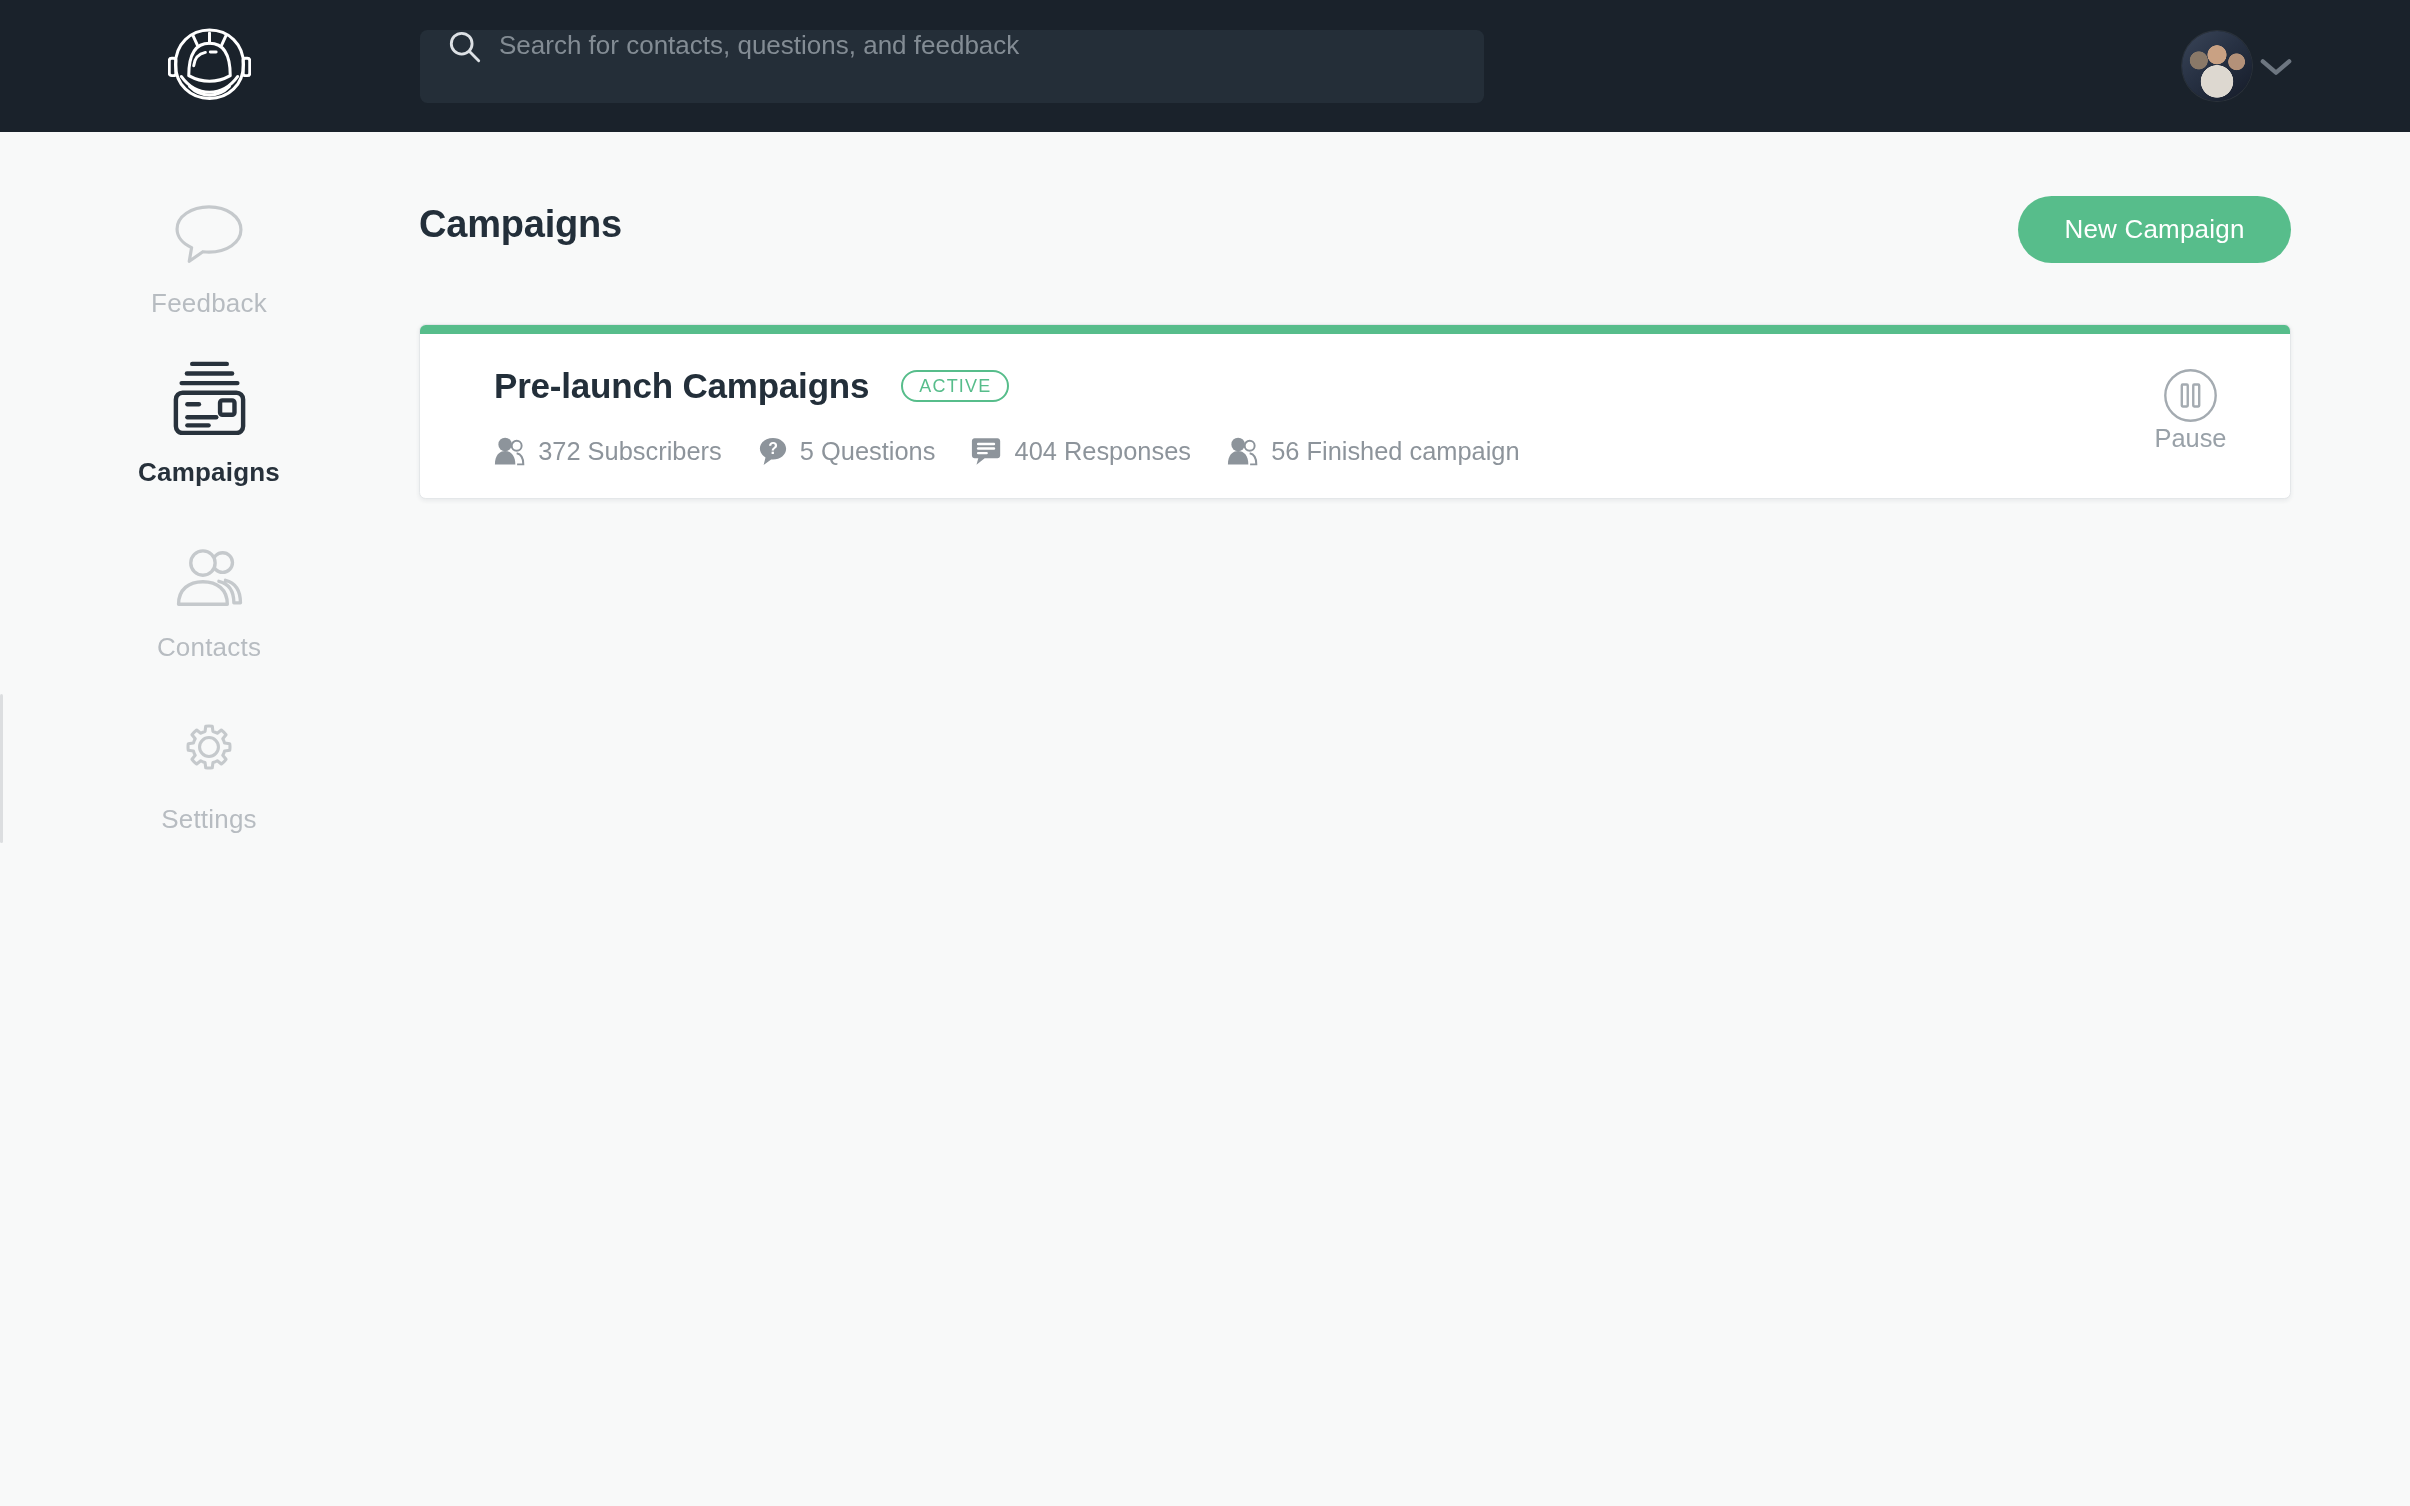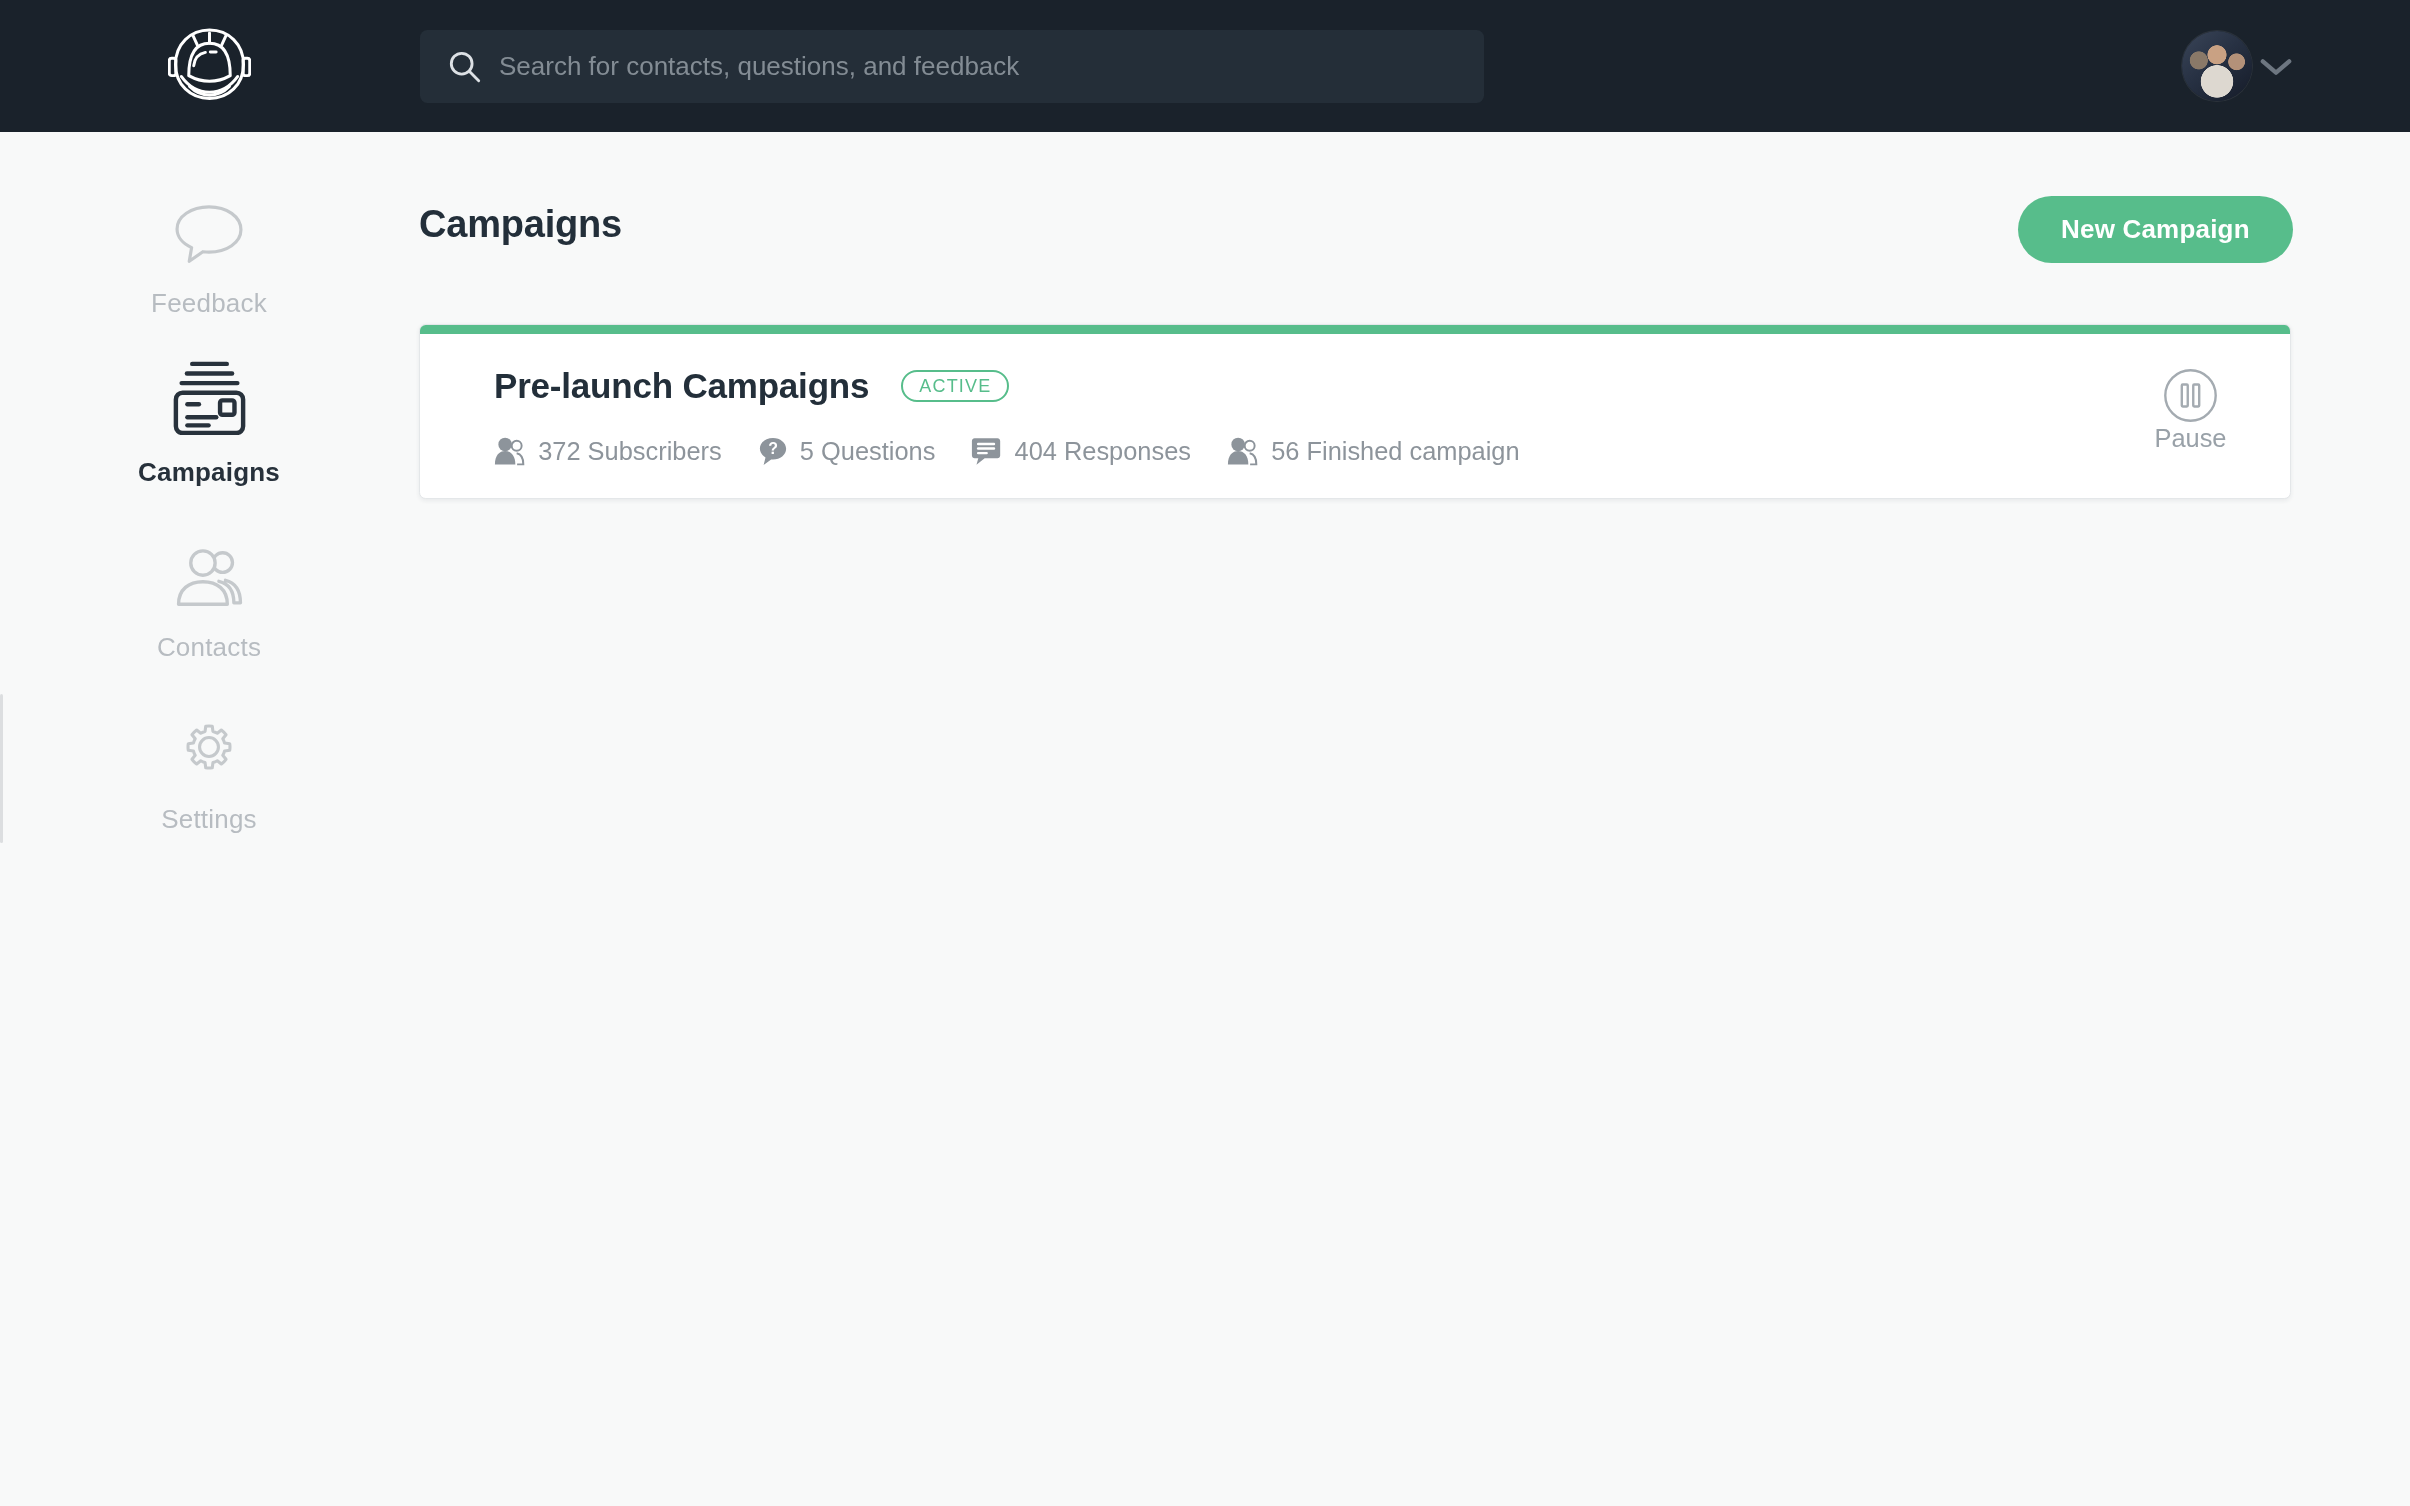--- a/index.html
+++ b/index.html
@@ -21,21 +21,21 @@
 
   
   .topbar{
     position:absolute;left:0;top:0;width:2411px;height:132px;
     background:var(--topbar-bg);
   }
   .logo{position:absolute;left:168px;top:27px;width:83px;height:79px;cursor:pointer;}
   .search-wrap{
     position:absolute;left:420px;top:30px;width:1064px;height:73px;
     background:#242e38;border-radius:7.5px;
-    display:flex;align-items:center;
+    display:flex;align-items:flex-start;
   }
   .search-wrap .mag{margin-left:28px;flex:none;}
   .search-input{
     background:transparent;border:none;outline:none;
     color:#dfe4e8;font-size:26px;margin-left:17px;flex:1;
     font-family:"Liberation Sans", sans-serif;
   }
   .search-input::placeholder{color:#838c94;opacity:1;}
   .avatar-menu{position:absolute;left:2182px;top:0;width:113px;height:132px;cursor:pointer;}
   .avatar{
@@ -66,21 +66,21 @@
   }
 
   
   .main-heading{
     position:absolute;left:419px;top:203px;
     font-size:38px;font-weight:700;color:var(--text-dark);letter-spacing:-0.2px;
   }
   .new-campaign-btn{
     position:absolute;left:2018px;top:196px;height:67px;min-width:273px;
     border:none;border-radius:34px;background:var(--accent);
-    color:#fff;font-size:26px;font-weight:700;
+    color:#fff;font-size:26px;font-weight:400;
     font-family:"Liberation Sans", sans-serif;
     padding:0 43px;cursor:pointer;letter-spacing:0.2px;
   }
 
   
   .card{
     position:absolute;left:419px;top:324px;width:1872px;height:175px;
     background:#fff;border:0.9px solid #e4e7e9;border-radius:6.6px;
     box-shadow:0 1.9px 4.7px rgba(31,42,51,.07);
     overflow:hidden;cursor:pointer;

